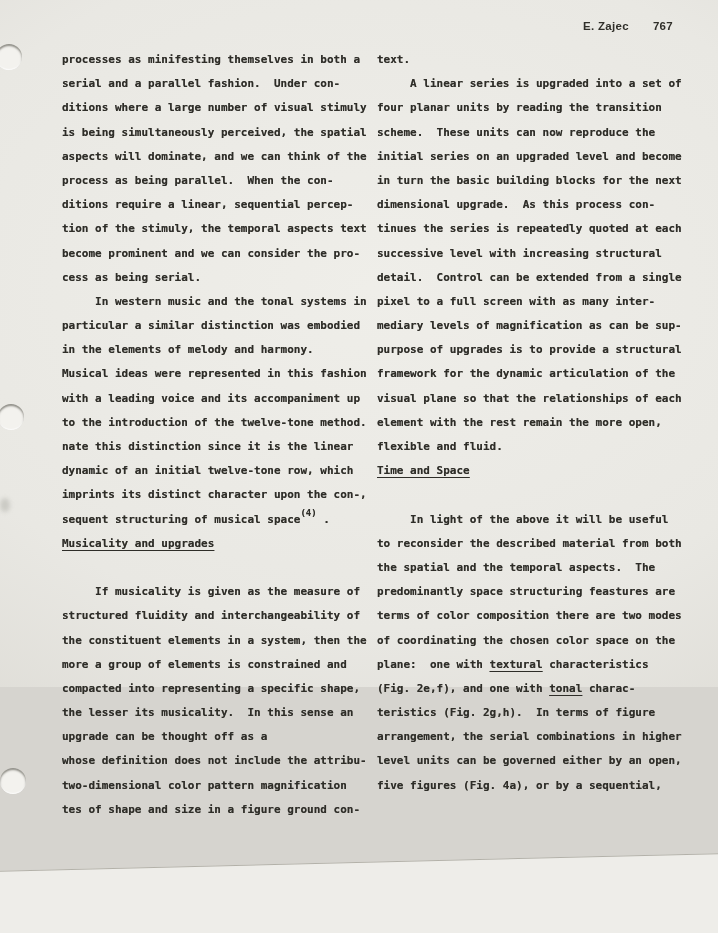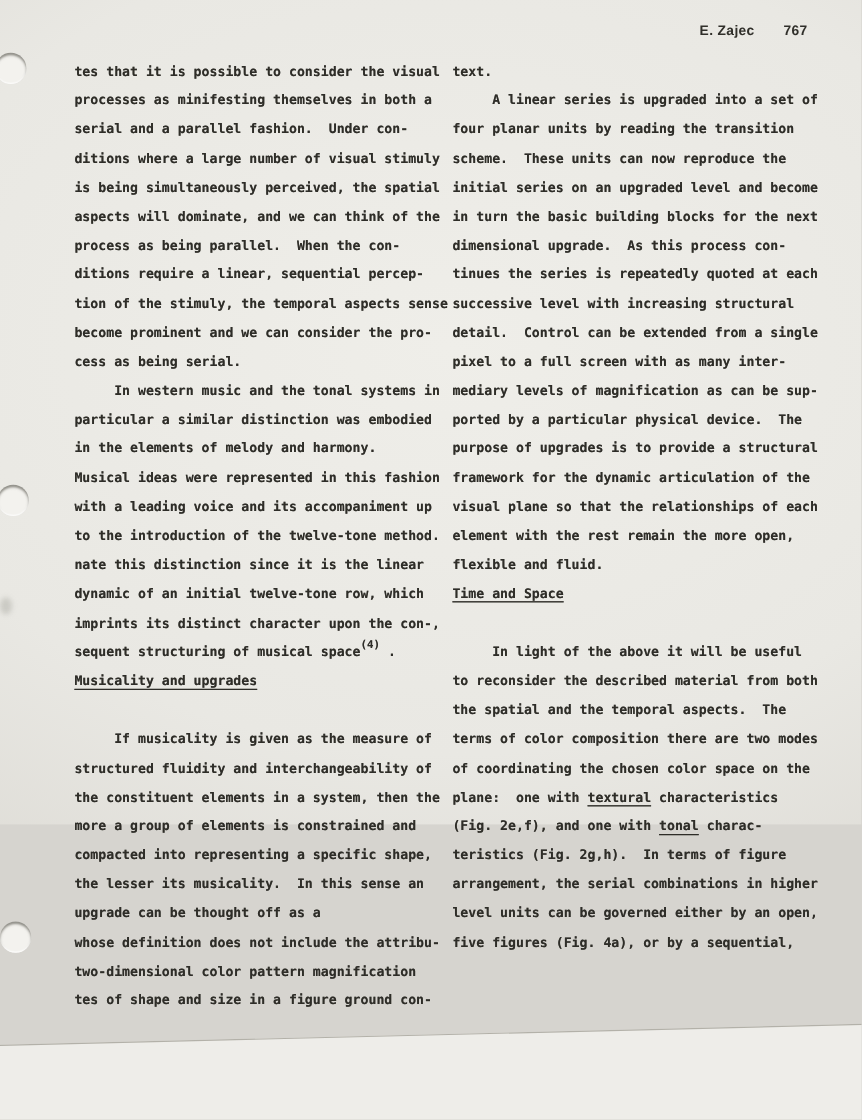--- a/index.html
+++ b/index.html
@@ -51,29 +51,28 @@
 </style>
 </head>
 <body>
 
 <div class="page">
   <div class="header">
     <span>E. Zajec</span><span class="pageno">767</span>
   </div>
 
   <div class="col left" id="col-left">
-      <div class="tline"><span>tes that it is possible to consider the visual</span></div>
       <div class="tline"><span>processes as minifesting themselves in both a</span></div>
       <div class="tline"><span>serial and a parallel fashion.  Under con-</span></div>
       <div class="tline"><span>ditions where a large number of visual stimuly</span></div>
       <div class="tline"><span>is being simultaneously perceived, the spatial</span></div>
       <div class="tline"><span>aspects will dominate, and we can think of the</span></div>
       <div class="tline"><span>process as being parallel.  When the con-</span></div>
       <div class="tline"><span>ditions require a linear, sequential percep-</span></div>
-      <div class="tline"><span>tion of the stimuly, the temporal aspects sense</span></div>
+      <div class="tline"><span>tion of the stimuly, the temporal aspects text</span></div>
       <div class="tline"><span>become prominent and we can consider the pro-</span></div>
       <div class="tline"><span>cess as being serial.</span></div>
       <div class="tline"><span>     In western music and the tonal systems in</span></div>
       <div class="tline"><span>particular a similar distinction was embodied</span></div>
       <div class="tline"><span>in the elements of melody and harmony.</span></div>
       <div class="tline"><span>Musical ideas were represented in this fashion</span></div>
       <div class="tline"><span>with a leading voice and its accompaniment up</span></div>
       <div class="tline"><span>to the introduction of the twelve-tone method.</span></div>
       <div class="tline"><span>nate this distinction since it is the linear</span></div>
       <div class="tline"><span>dynamic of an initial twelve-tone row, which</span></div>
@@ -98,31 +97,31 @@
       <div class="tline"><span>four planar units by reading the transition</span></div>
       <div class="tline"><span>scheme.  These units can now reproduce the</span></div>
       <div class="tline"><span>initial series on an upgraded level and become</span></div>
       <div class="tline"><span>in turn the basic building blocks for the next</span></div>
       <div class="tline"><span>dimensional upgrade.  As this process con-</span></div>
       <div class="tline"><span>tinues the series is repeatedly quoted at each</span></div>
       <div class="tline"><span>successive level with increasing structural</span></div>
       <div class="tline"><span>detail.  Control can be extended from a single</span></div>
       <div class="tline"><span>pixel to a full screen with as many inter-</span></div>
       <div class="tline"><span>mediary levels of magnification as can be sup-</span></div>
-      <div class="tline"><span>ported by a particular physical device.  The</span></div>
       <div class="tline"><span>purpose of upgrades is to provide a structural</span></div>
       <div class="tline"><span>framework for the dynamic articulation of the</span></div>
       <div class="tline"><span>visual plane so that the relationships of each</span></div>
       <div class="tline"><span>element with the rest remain the more open,</span></div>
       <div class="tline"><span>flexible and fluid.</span></div>
       <div class="tline"><span class="u">Time and Space</span></div>
       <div class="tline"><span></span></div>
       <div class="tline"><span>     In light of the above it will be useful</span></div>
       <div class="tline"><span>to reconsider the described material from both</span></div>
       <div class="tline"><span>the spatial and the temporal aspects.  The</span></div>
+      <div class="tline"><span>predominantly space structuring feastures are</span></div>
       <div class="tline"><span>terms of color composition there are two modes</span></div>
       <div class="tline"><span>of coordinating the chosen color space on the</span></div>
       <div class="tline"><span>plane:  one with </span><span class="u">textural</span><span> characteristics</span></div>
       <div class="tline"><span>(Fig. 2e,f), and one with </span><span class="u">tonal</span><span> charac-</span></div>
       <div class="tline"><span>teristics (Fig. 2g,h).  In terms of figure</span></div>
       <div class="tline"><span>arrangement, the serial combinations in higher</span></div>
       <div class="tline"><span>level units can be governed either by an open,</span></div>
       <div class="tline"><span>five figures (Fig. 4a), or by a sequential,</span></div>
     </div>
 

